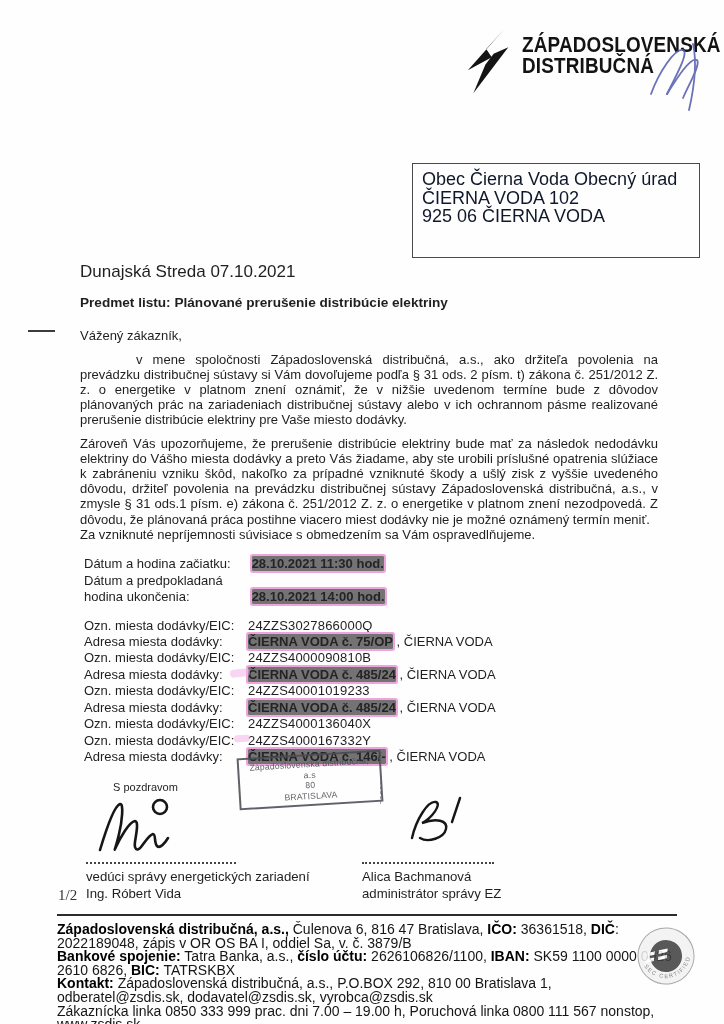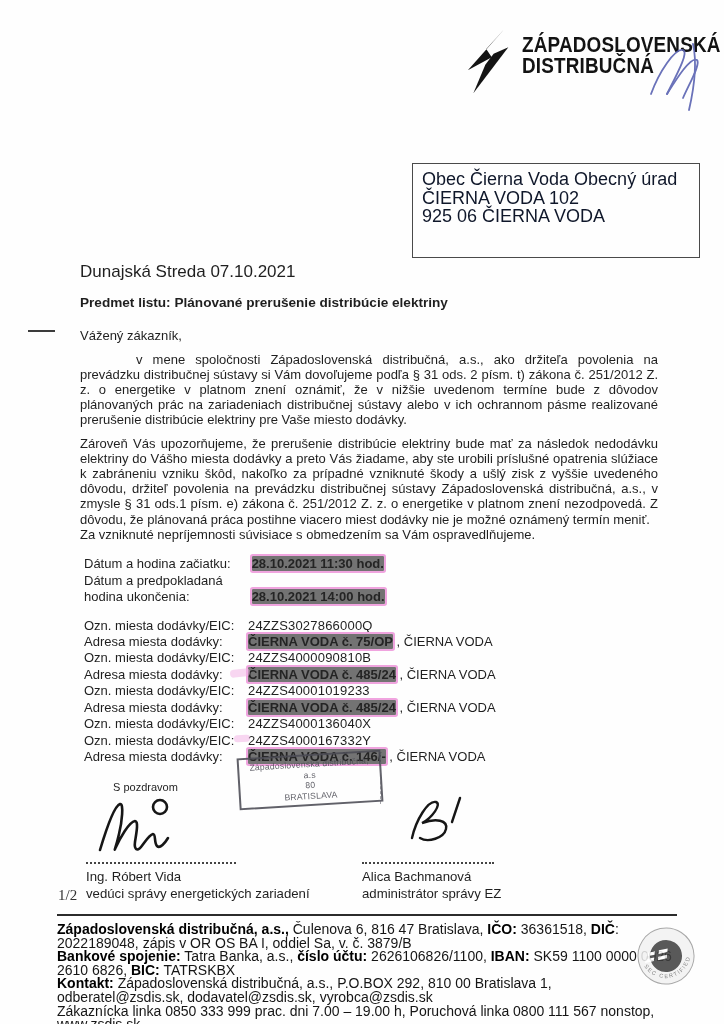--- a/index.html
+++ b/index.html
@@ -153,22 +153,22 @@
 
       <svg class="sig-svg" style="left:318px;top:22px;" width="84" height="58" viewBox="0 0 84 58">
         <g fill="none" stroke="#161616" stroke-width="2.4" stroke-linecap="round">
           <path d="M14,46 C18,28 30,8 38,10 C44,12 34,26 24,31 C38,26 50,28 48,37 C46,46 30,51 22,46"></path>
           <path d="M62,6 L54,30"></path>
         </g>
       </svg>
 
       <div class="dotline" style="left:6px;top:92px;width:150px;"></div>
       <div class="sig-name" style="left:6px;top:98px;">
+        <div>vedúci správy energetických zariadení</div>
         <div>Ing. Róbert Vida</div>
-        <div>vedúci správy energetických zariadení</div>
       </div>
 
       <div class="dotline" style="left:282px;top:92px;width:132px;"></div>
       <div class="sig-name" style="left:282px;top:98px;">
         <div>Alica Bachmanová</div>
         <div>administrátor správy EZ</div>
       </div>
     </div>
   </div>
 

